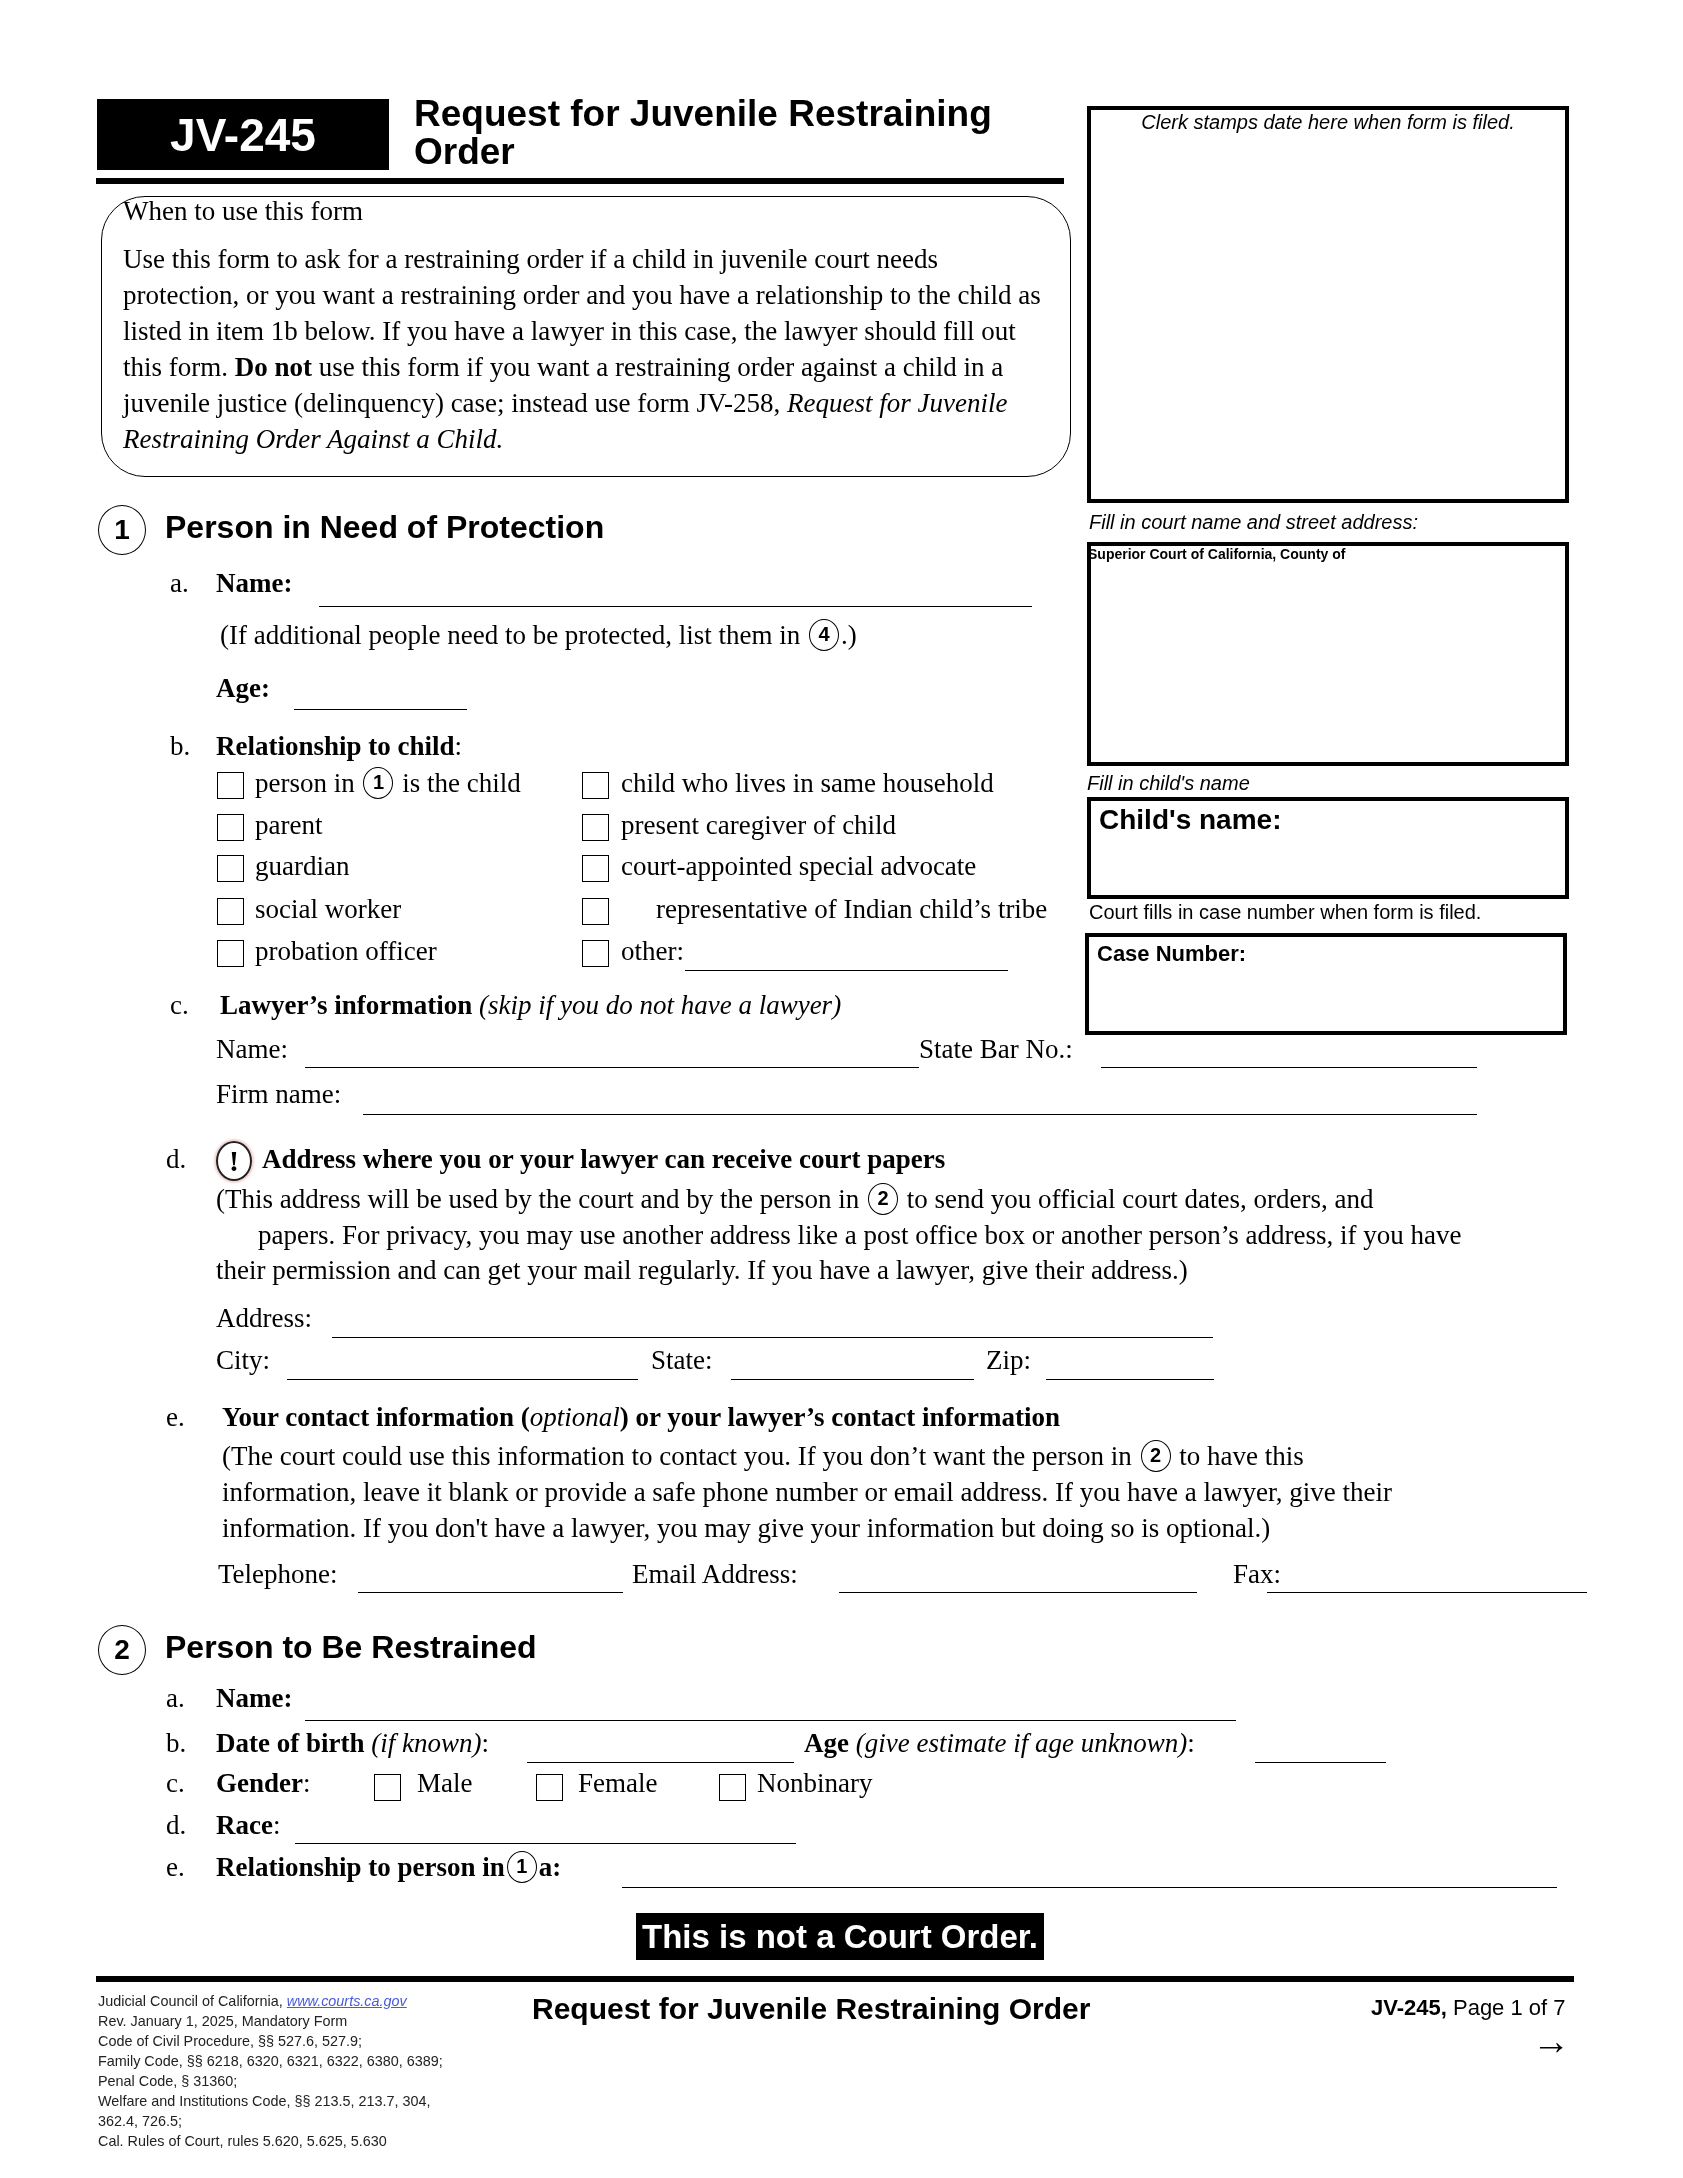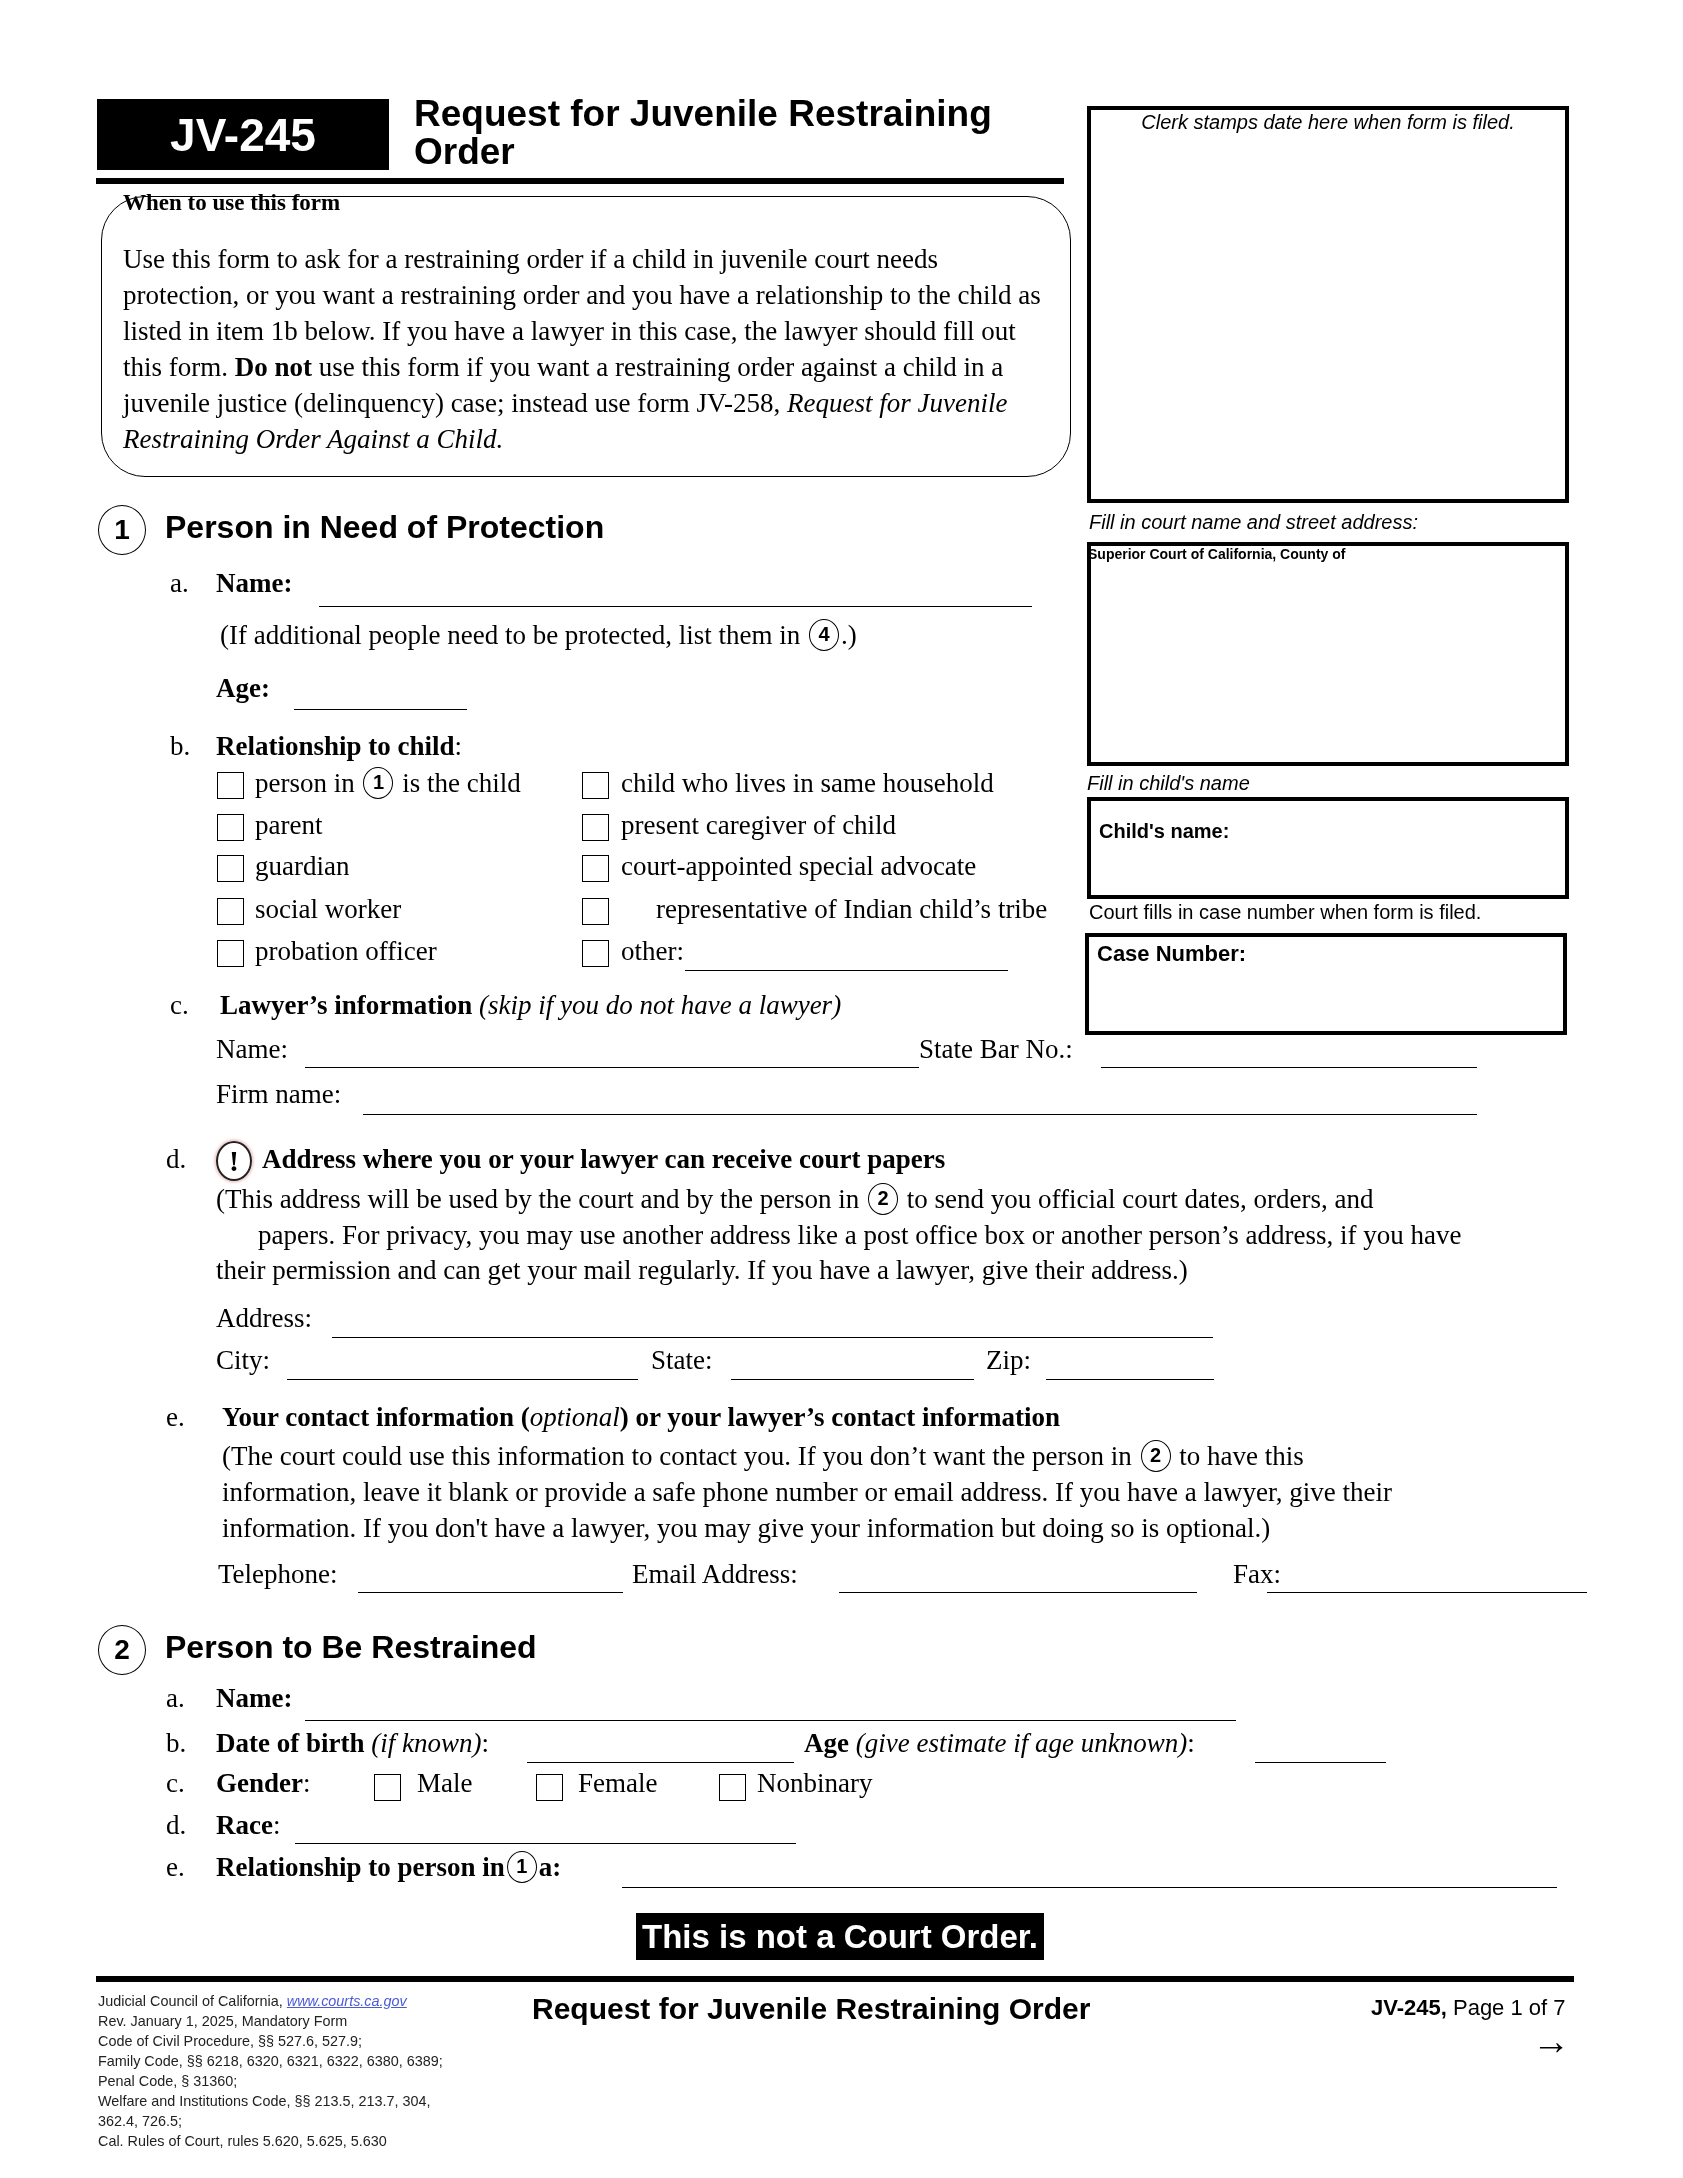--- a/index.html
+++ b/index.html
@@ -9,33 +9,33 @@
   .sans { font-family:"Liberation Sans", "DejaVu Sans", sans-serif; }
 
   
   #form-id { left:97px; top:99px; width:292px; height:71px; background:#000; color:#fff;
     font-size:46px; font-weight:bold; display:flex; align-items:center; justify-content:center; letter-spacing:0px; }
   #form-title { left:414px; top:95px; width:634px; font-size:37px; font-weight:bold; line-height:38px; }
   #header-rule { left:96px; top:178px; width:968px; height:6px; background:#000; }
 
   
   #when-box { left:101px; top:196px; width:970px; height:281px; border:1.5px solid #000; border-radius:44px; box-sizing:border-box; }
-  #when-title { left:123px; top:190px; font-size:23px; font-weight:bold; }
+  #when-title { left:123px; top:196px; font-size:27px; font-weight:normal; }
   #when-body { left:123px; top:241px; width:936px; font-size:27px; line-height:36px; }
 
   
   .rbox { border:4px solid #000; box-sizing:border-box; }
   #clerk-box { left:1087px; top:106px; width:482px; height:397px; }
   #clerk-text { left:1087px; top:111px; width:482px; text-align:center; font-size:20px; font-style:italic; }
   #court-label { left:1089px; top:511px; font-size:20px; font-style:italic; }
   #court-box { left:1087px; top:542px; width:482px; height:224px; }
   #court-text { left:1088px; top:546px; font-size:14px; font-weight:bold; }
   #child-label { left:1087px; top:772px; font-size:20px; font-style:italic; }
   #child-box { left:1087px; top:797px; width:482px; height:102px; }
-  #child-text { left:1099px; top:804px; font-size:20px; font-weight:bold;margin-top:16px; }
+  #child-text { left:1099px; top:804px; font-size:28px; font-weight:bold; }
   #case-label { left:1089px; top:901px; font-size:20px; }
   #case-box { left:1085px; top:933px; width:482px; height:102px; }
   #case-text { left:1097px; top:941px; font-size:22px; font-weight:bold; }
 
   
   .secnum { width:48px; height:50px; border:1.5px solid #000; border-radius:50%; box-sizing:border-box;
     display:flex; align-items:center; justify-content:center; font-size:28px; font-weight:bold; }
   .sectitle { font-size:32px; font-weight:bold; }
   .inline-circ { display:inline-flex; width:30px; height:32px; border:1.5px solid #000; border-radius:50%; box-sizing:border-box;
     align-items:center; justify-content:center; font-family:"Liberation Sans", sans-serif; font-weight:bold; font-size:20px; vertical-align:middle; margin:0 2px; position:relative; top:-3px; }

